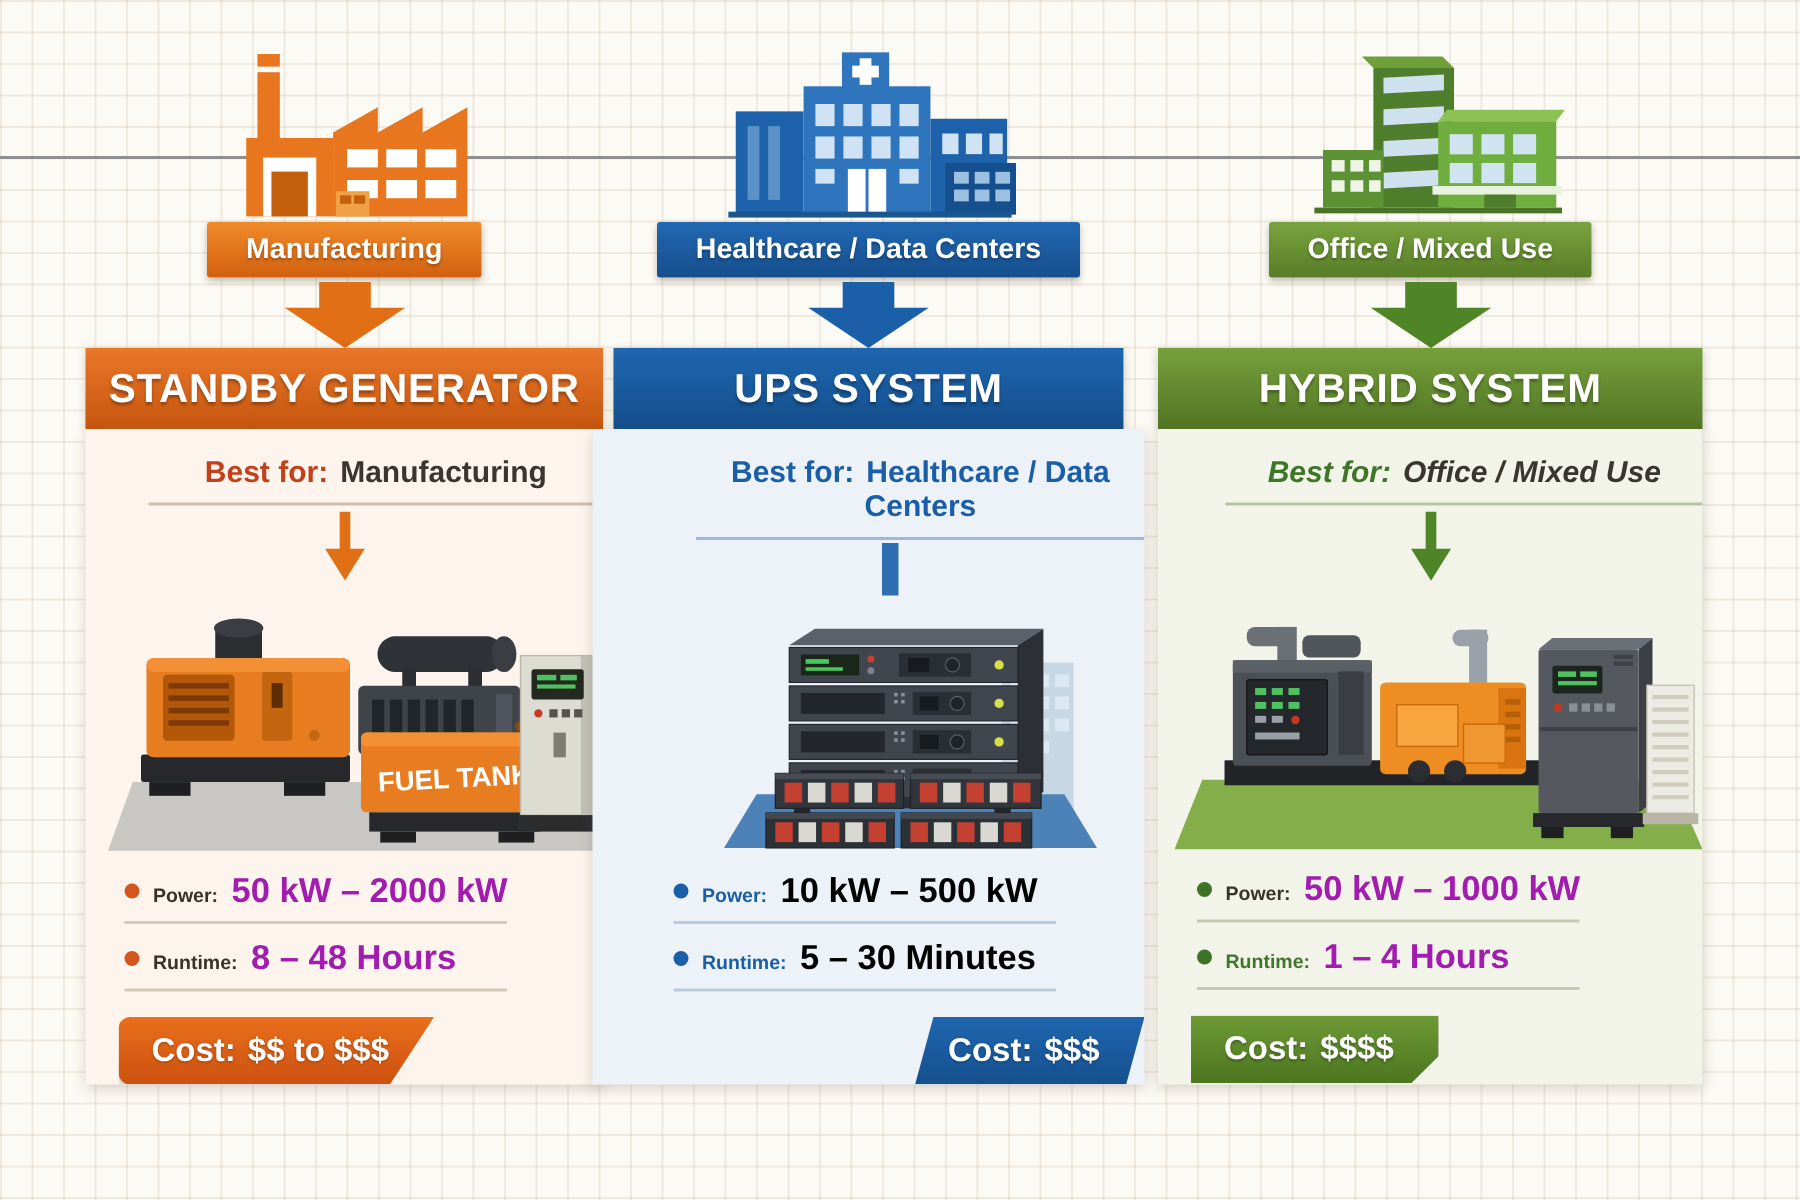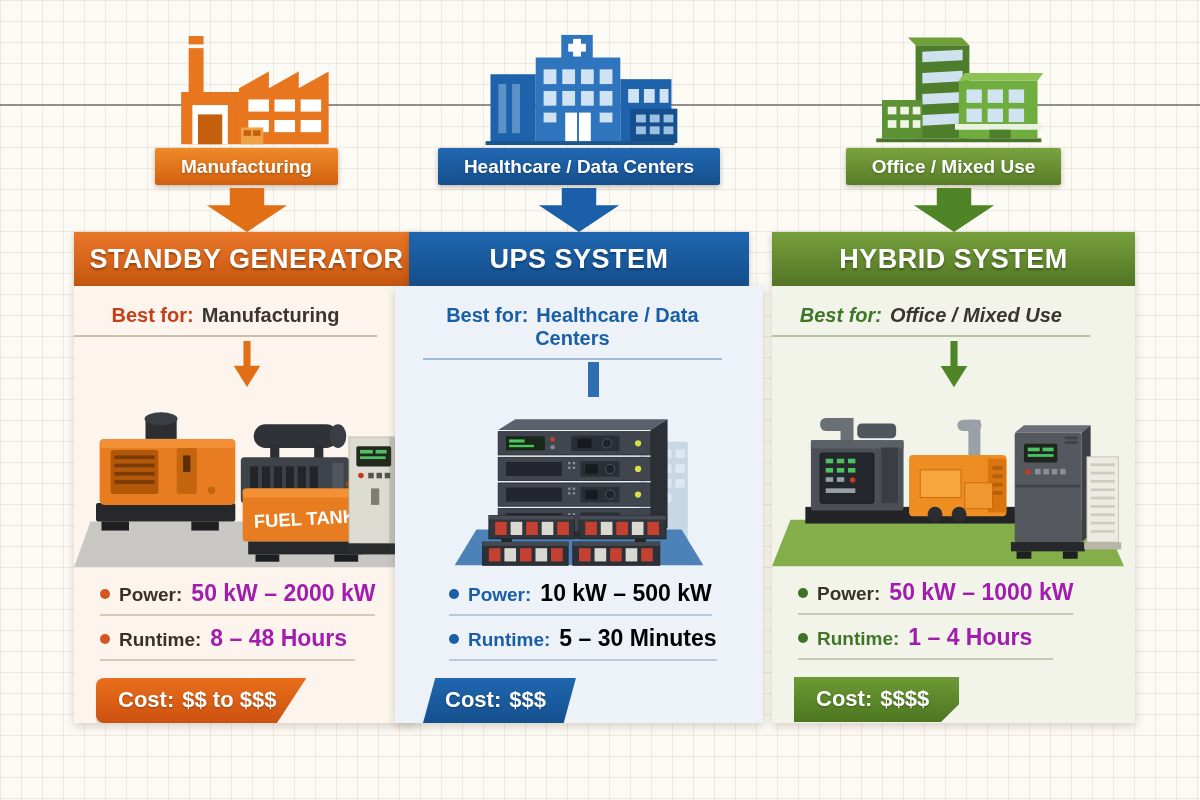--- a/index.html
+++ b/index.html
@@ -6,42 +6,42 @@
   .page{position:relative;width:1200px;height:800px;overflow:hidden;
     font-family:"Liberation Sans",sans-serif;
     background-color:#fcfaf4;
     background-image:
       linear-gradient(rgba(205,190,168,.28) 1px, transparent 1px),
       linear-gradient(90deg, rgba(205,190,168,.28) 1px, transparent 1px);
     background-size:21px 21px;}
   .top-rule{position:absolute;left:0;top:104px;width:1200px;height:2px;background:#8f8f8f;z-index:0;}
 
   .col{position:absolute;top:28px;z-index:1;display:flex;flex-direction:column;align-items:center;}
-  .col1{left:74px;width:345px;}
+  .col1{left:57px;width:345px;}
   .col2{left:409px;width:340px;}
   .col3{left:772px;width:363px;}
 
   .sector-area{height:120px;display:flex;align-items:flex-end;justify-content:center;}
   .sector-label{height:37px;line-height:37px;text-align:center;color:#fff;font-size:19px;font-weight:bold;
     padding:0 26px;border-radius:2px;box-shadow:0 2px 5px rgba(60,40,20,.3);text-shadow:0 1px 2px rgba(0,0,0,.3);}
   .c1 .sector-label{background:linear-gradient(#ef8a2a,#d2600f);}
   .c2 .sector-label{background:linear-gradient(#2168b2,#164f8d);}
   .c3 .sector-label{background:linear-gradient(#79a33f,#577d27);}
   .flow-arrow{height:44px;margin-top:3px;}
   .c1 .flow-arrow polygon{fill:#e06f15;}
   .c2 .flow-arrow polygon{fill:#1c5fa9;}
   .c3 .flow-arrow polygon{fill:#4f8527;}
 
   .band{width:100%;height:54px;line-height:54px;text-align:center;color:#fff;font-size:27px;font-weight:bold;
     letter-spacing:.5px;text-shadow:0 2px 2px rgba(0,0,0,.3);box-shadow:0 2px 6px rgba(60,40,20,.25);}
   .c1 .band{background:linear-gradient(#e9772a,#c6560e);}
   .c2 .band{background:linear-gradient(#1e66b0,#144e8b);}
   .c3 .band{background:linear-gradient(#76a03c,#527524);}
 
-  .panel{width:100%;height:437px;box-shadow:0 3px 9px rgba(110,95,75,.28);display:flex;flex-direction:column;align-items:flex-start;overflow:hidden;}
+  .panel{width:100%;height:437px;box-shadow:0 3px 9px rgba(110,95,75,.28);display:flex;flex-direction:column;align-items:flex-end;overflow:hidden;}
   .c1 .panel{background:#fdf5ed;}
   .c2 .panel{background:#edf2f8;padding-left:28px;}
   .c3 .panel{background:#f2f4e9;}
 
   .bestfor{margin-top:18px;padding:0 10px 8px 10px;width:82%;text-align:center;font-size:20px;font-weight:bold;}
   .c1 .bestfor{border-bottom:2px solid #cdbfae;}
   .c2 .bestfor{border-bottom:2px solid #9fb8d4;}
   .c3 .bestfor{border-bottom:2px solid #b7c4a4;font-style:italic;}
   .bf-label{margin-right:8px;}
   .c1 .bf-label{color:#c2401a;}
@@ -59,21 +59,21 @@
 
   .specs{width:100%;margin-top:10px;display:flex;flex-direction:column;align-items:flex-start;padding-left:26px;box-sizing:border-box;}
   .spec-row{display:flex;align-items:baseline;gap:9px;padding-bottom:7px;margin-bottom:9px;min-width:255px;}
   .c1 .spec-row{border-bottom:2px solid #d6cabb;}
   .c2 .spec-row{border-bottom:2px solid #b9cade;}
   .c3 .spec-row{border-bottom:2px solid #c3ccb2;}
   .dot{width:10px;height:10px;border-radius:50%;align-self:center;flex:0 0 auto;}
   .c1 .dot{background:#d4561e;}
   .c2 .dot{background:#1a5ea8;}
   .c3 .dot{background:#3e7327;}
-  .spec-label{font-size:19px;font-weight:bold;color:#38322b;}
+  .spec-label{font-size:13px;font-weight:bold;color:#38322b;}
   .c2 .spec-label{color:#1a5ea8;}
   .c3 .spec-row.r1 .spec-label{color:#41762a;}
   .spec-value{font-size:23px;font-weight:bold;color:#a21caf;}
   .c2 .spec-value{color:#000000;}
 
   .cost{margin-top:8px;color:#fff;font-size:22px;font-weight:bold;padding:9px 30px 10px 22px;
     filter:drop-shadow(0 2px 2px rgba(0,0,0,.25));text-shadow:0 1px 2px rgba(0,0,0,.3);}
   .c1 .cost{align-self:flex-start;margin-left:22px;background:linear-gradient(#e96f1c,#cc5110);
     clip-path:polygon(0 0,100% 0,86% 100%,0 100%);border-radius:8px 0 0 8px;}
   .c2 .cost{background:linear-gradient(#1f66af,#15508e);clip-path:polygon(8% 0,100% 0,92% 100%,0 100%);}

